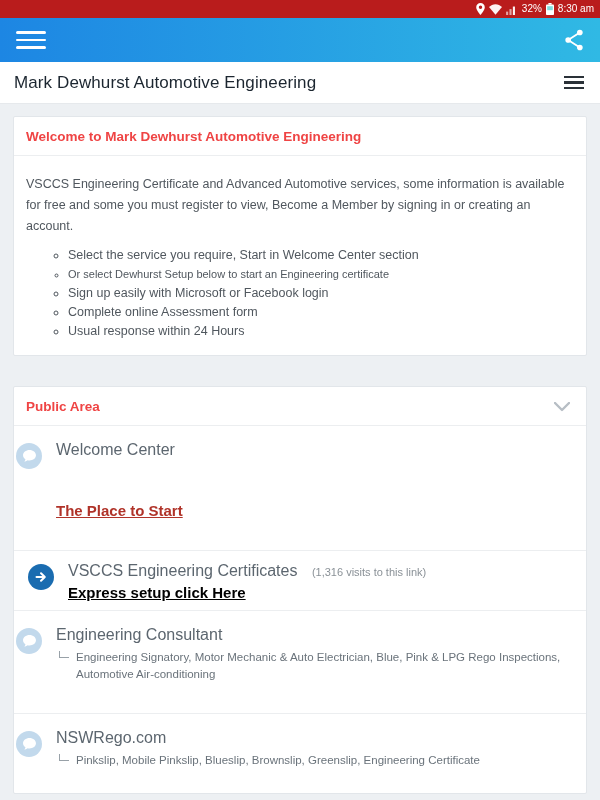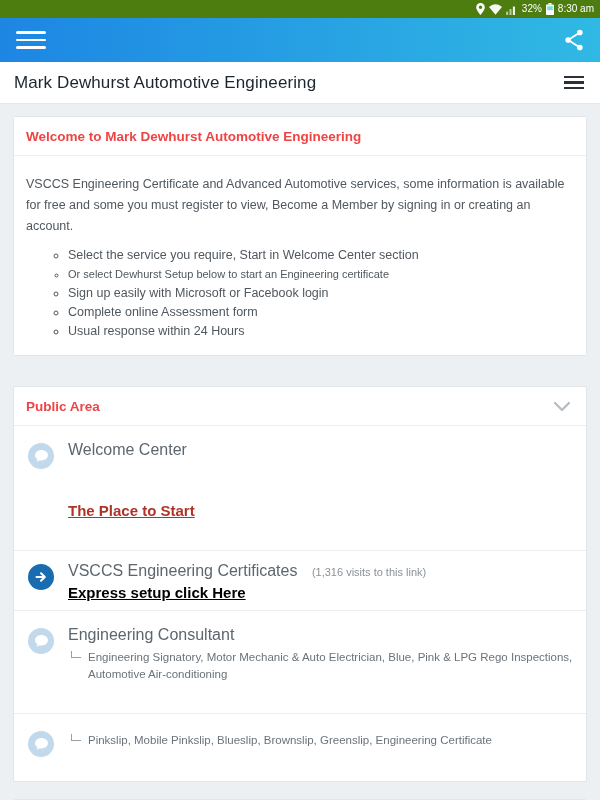--- a/index.html
+++ b/index.html
@@ -1,21 +1,21 @@
 <!DOCTYPE html>
 <html><head>
 <meta charset="utf-8">
 <style>
   * { margin:0; padding:0; box-sizing:border-box; }
   html,body { width:600px; height:800px; overflow:hidden; }
   body { font-family:"Liberation Sans", sans-serif; background:#edf0f3; }
 
   
   .status-bar {
-    height:18px; background:#4d7c0f; display:flex; align-items:center;
+    height:18px; background:#b91c1c; display:flex; align-items:center;
     justify-content:flex-end; padding:0 6px; color:#fff; font-size:10px; gap:4px;
   }
   .status-bar svg { display:block; }
   .status-text { color:#fff; font-size:10px; line-height:18px; }
 
   
   .app-bar {
     height:44px; background:linear-gradient(90deg,#1d86e3,#30b9e4);
     display:flex; align-items:center; justify-content:space-between; padding:0 16px;
   }
@@ -45,21 +45,21 @@
 
   .welcome-body { padding:18px 14px 14px 12px; }
   .welcome-body p { font-size:12.5px; line-height:21px; color:#50575e; }
   .welcome-body ul { margin:9px 0 0 42px; list-style:circle; color:#50575e; }
   .welcome-body li { font-size:12.5px; line-height:19px; color:#50575e; }
   .welcome-body li.small { font-size:11px; }
 
   .card.section { margin-top:30px; }
   .card.section-2 { margin-top:17px; }
 
-  .item { display:flex; padding:14px 12px 30px 12px; border-bottom:1px solid #eceef0; }
+  .item { display:flex; padding:14px 12px 30px 0; border-bottom:1px solid #eceef0; }
   .item:last-child { border-bottom:none; }
   .item.compact { padding:10px 12px 8px 12px; }
   .item.padless { padding-bottom:24px; }
   .icon-circle {
     flex:0 0 26px; width:26px; height:26px; border-radius:50%;
     display:flex; align-items:center; justify-content:center; margin:3px 14px 0 2px;
   }
   .icon-chat { background:#c2d9ec; }
   .icon-arrow { background:#1a6cb0; }
   .item-body { flex:1; min-width:0; }
@@ -190,20 +190,21 @@
       </div>
     </div>
 
     <div class="item padless">
       <span class="icon-circle icon-chat">
         <svg width="13" height="12" viewBox="0 0 14 13">
             <path fill="#fff" d="M7 0C3.1 0 0 2.5 0 5.6c0 1.8 1 3.3 2.6 4.3-.1.8-.5 1.8-1.2 2.5 1.4-.1 2.7-.7 3.5-1.4.7.2 1.4.3 2.1.3 3.9 0 7-2.5 7-5.6S10.9 0 7 0z"></path>
           </svg>
       </span>
       <div class="item-body">
+        <div class="item-title">NSWRego.com</div>
         <div class="item-sub">
           <span class="corner"></span>
           <span>Pinkslip,  Mobile Pinkslip,  Blueslip,  Brownslip,  Greenslip,  Engineering Certificate</span>
         </div>
       </div>
     </div>
   </div>
 
   <div class="card section-2">
     <div class="card-header">

